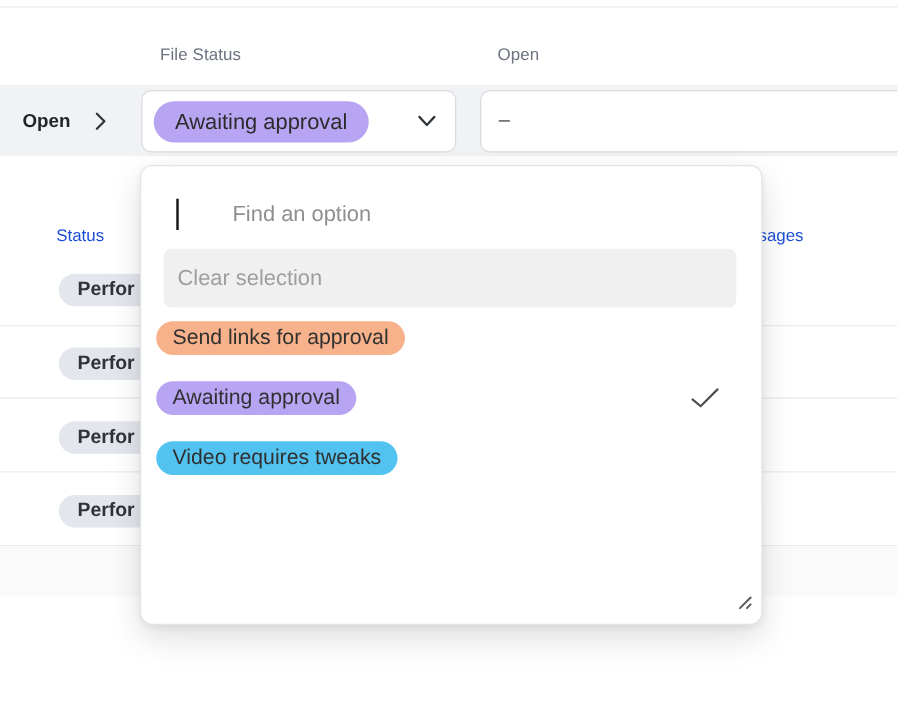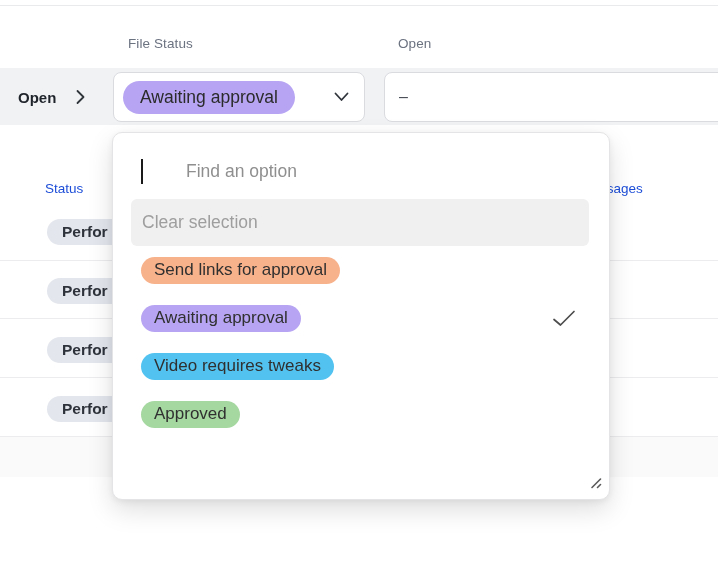--- a/index.html
+++ b/index.html
@@ -76,21 +76,21 @@
   }
   .caret { width: 2px; height: 25px; background: #1a1a1a; }
   .dd-placeholder { font-size: 17.5px; color: #8f8f8f; margin-left: 1px; }
   .dd-clear {
     margin: 0 20px 0 18px; height: 47px; border-radius: 6px;
     background: #f0f0f1; display: flex; align-items: center; padding-left: 11px;
     font-size: 17.5px; color: #9e9e9e; cursor: pointer;
   }
   .dd-options { }
   .dd-option {
-    height: 48px; display: flex; align-items: center; padding-left: 28px; cursor: pointer;
+    height: 48px; display: flex; align-items: center; padding-left: 12px; cursor: pointer;
   }
   .pill-sm {
     display: inline-flex; align-items: center;
     height: 27px; border-radius: 13.5px; padding: 0 13px;
     font-size: 17px; color: #303030; white-space: nowrap;
   }
   .dd-check { margin-left: auto; margin-right: 33px; display: flex; }
   .dd-resize { position: absolute; right: 7px; bottom: 6px; }
 </style>
 </head>
@@ -160,23 +160,20 @@
         <span class="pill-sm" style="background-color: rgb(183, 165, 243);">Awaiting approval</span>
         <span class="dd-check">
           <svg width="24" height="17" viewBox="0 0 24 17">
               <path d="M2 9.5 L8.5 15 L22 1.5" fill="none" stroke="#4d4d4d" stroke-width="1.7" stroke-linecap="round" stroke-linejoin="round"></path>
             </svg>
         </span>
       </div>
       <div class="dd-option">
         <span class="pill-sm" style="background-color: rgb(82, 195, 241);">Video requires tweaks</span>
       </div>
-      <div class="dd-option">
-        <span class="pill-sm" style="background-color: rgb(165, 215, 160);">Approved</span>
-      </div>
     </div>
 
     <span class="dd-resize">
       <svg width="14" height="14" viewBox="0 0 14 14">
         <path d="M4 12.5 L12.5 4" stroke="#5a5a5a" stroke-width="1.6" stroke-linecap="round"></path>
         <path d="M9.5 12.5 L12.5 9.5" stroke="#5a5a5a" stroke-width="1.6" stroke-linecap="round"></path>
       </svg>
     </span>
   </div>
 

